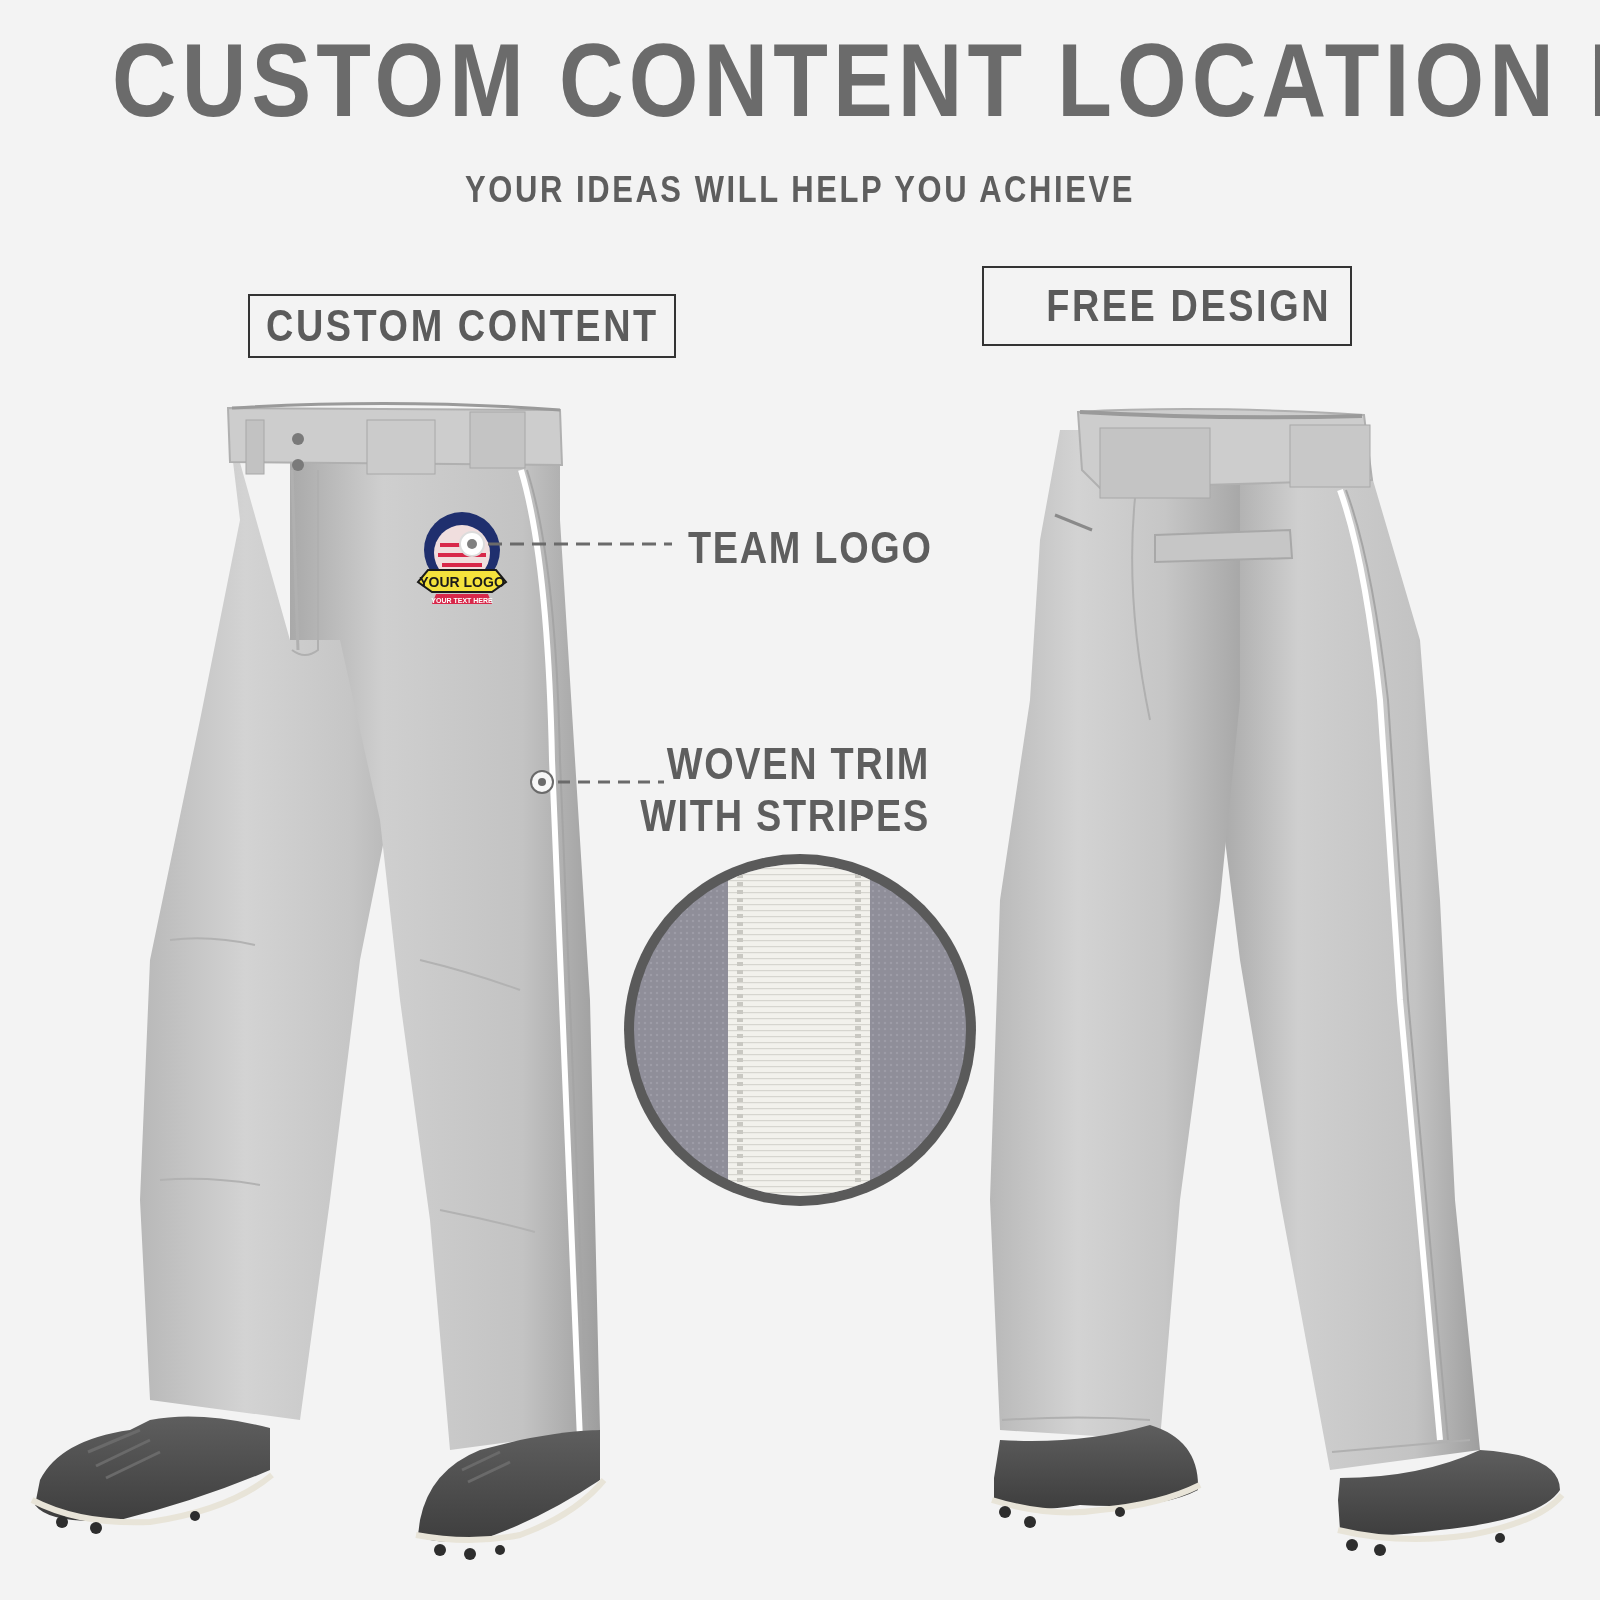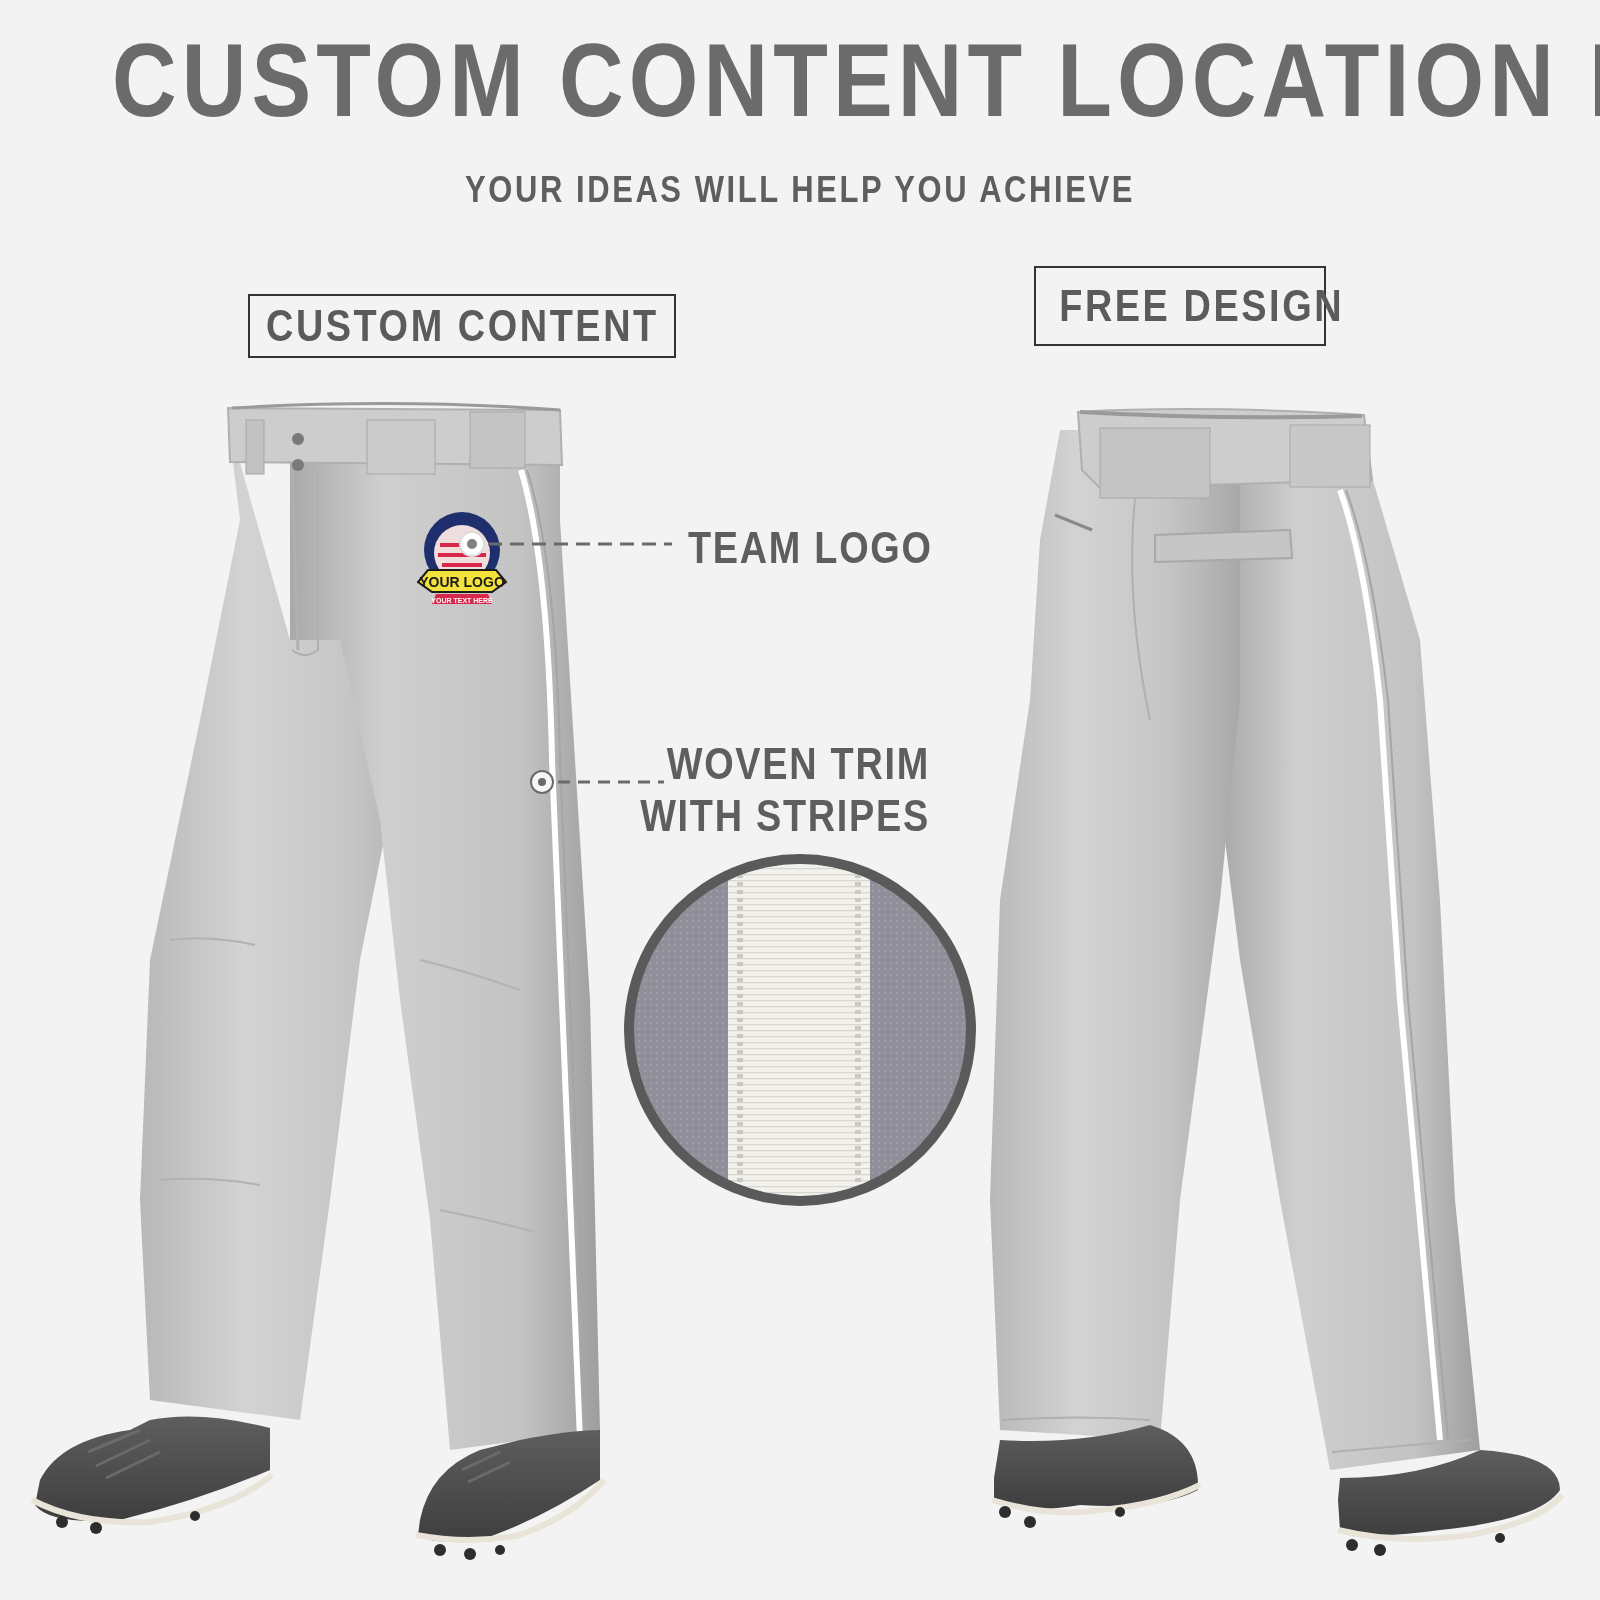--- a/index.html
+++ b/index.html
@@ -35,21 +35,21 @@
     box-sizing: border-box;
     display: flex; align-items: center; justify-content: center;
   }
   .label-box span {
     font-weight: 700; font-size: 44px; color: #5b5b5b;
     letter-spacing: 3px;
     transform: scaleX(0.86);
     white-space: nowrap;
   }
   #box-custom { left: 248px; top: 266px; width: 428px; height: 64px; margin-top: 28px; }
-  #box-free { left: 1034px; top: 266px; width: 292px; height: 80px; padding-left: 44px; }
+  #box-free { left: 982px; top: 266px; width: 370px; height: 80px; padding-left: 44px; }
 
   .callout-text {
     position: absolute;
     font-weight: 700; color: #5e5e5e;
     font-size: 44px; line-height: 52px;
     letter-spacing: 2px;
     white-space: nowrap;
     transform: scaleX(0.86);
   }
   #callout-team { left: 688px; top: 522px; transform-origin: left top; }

